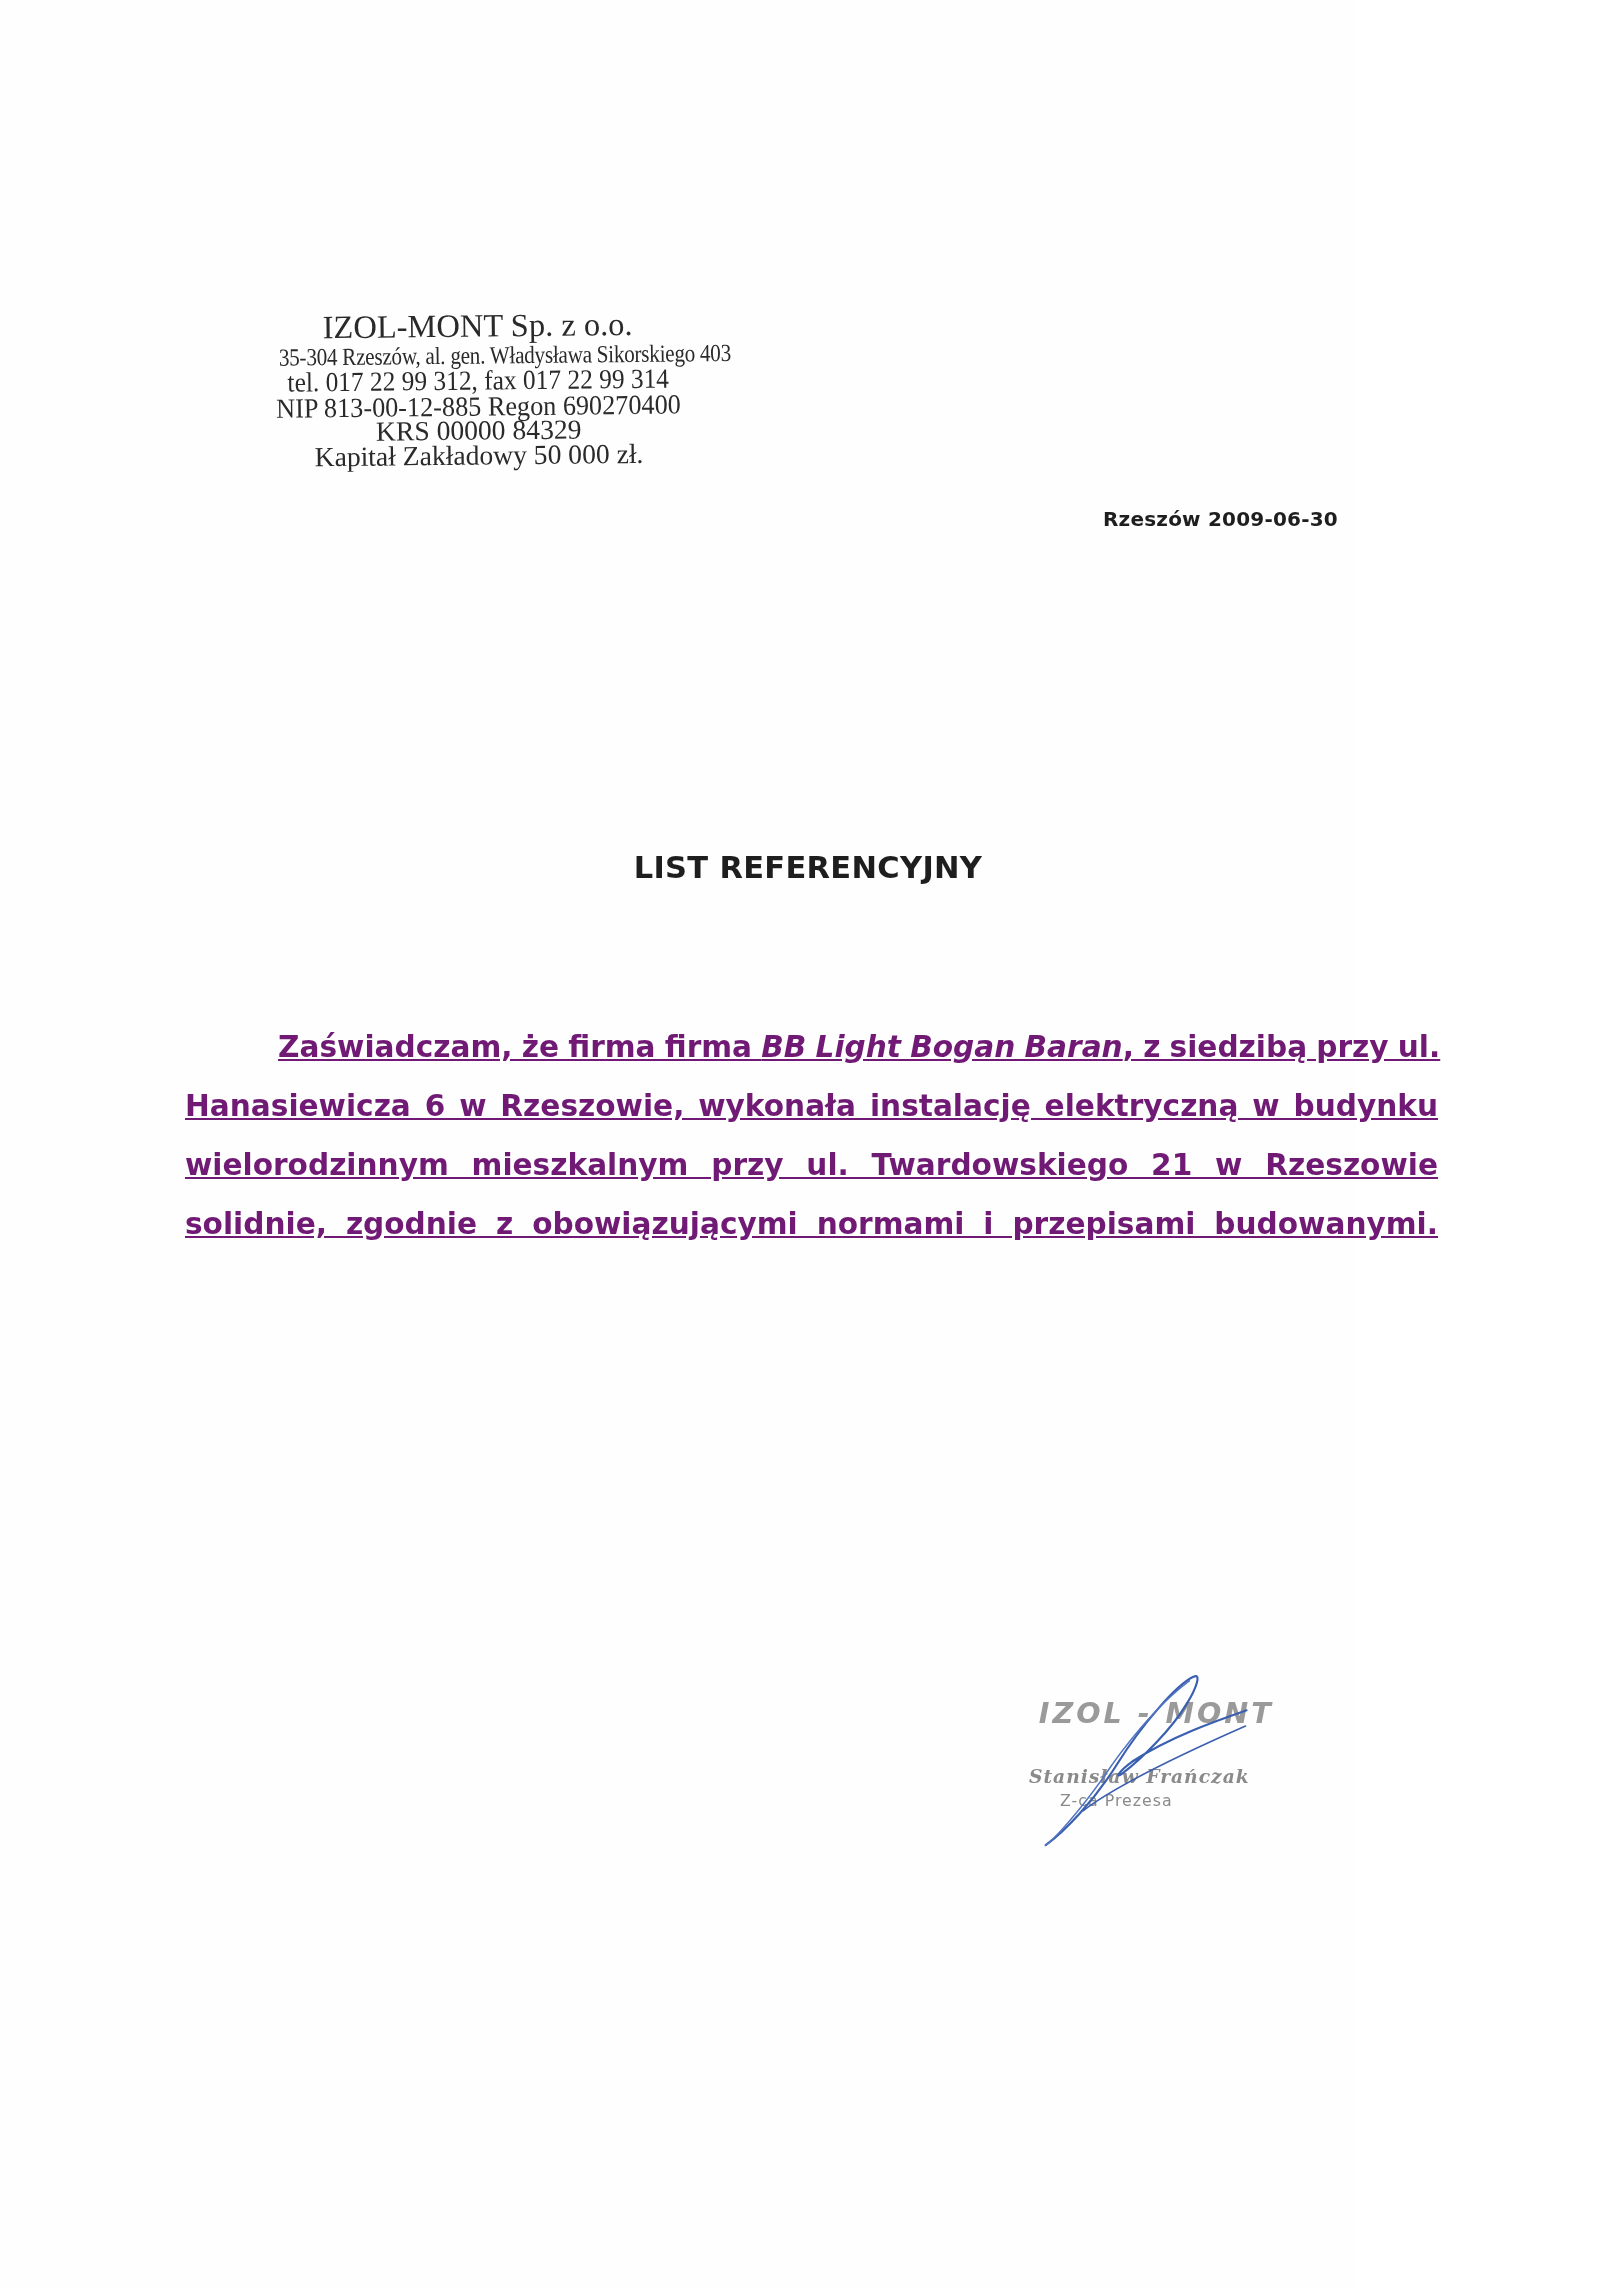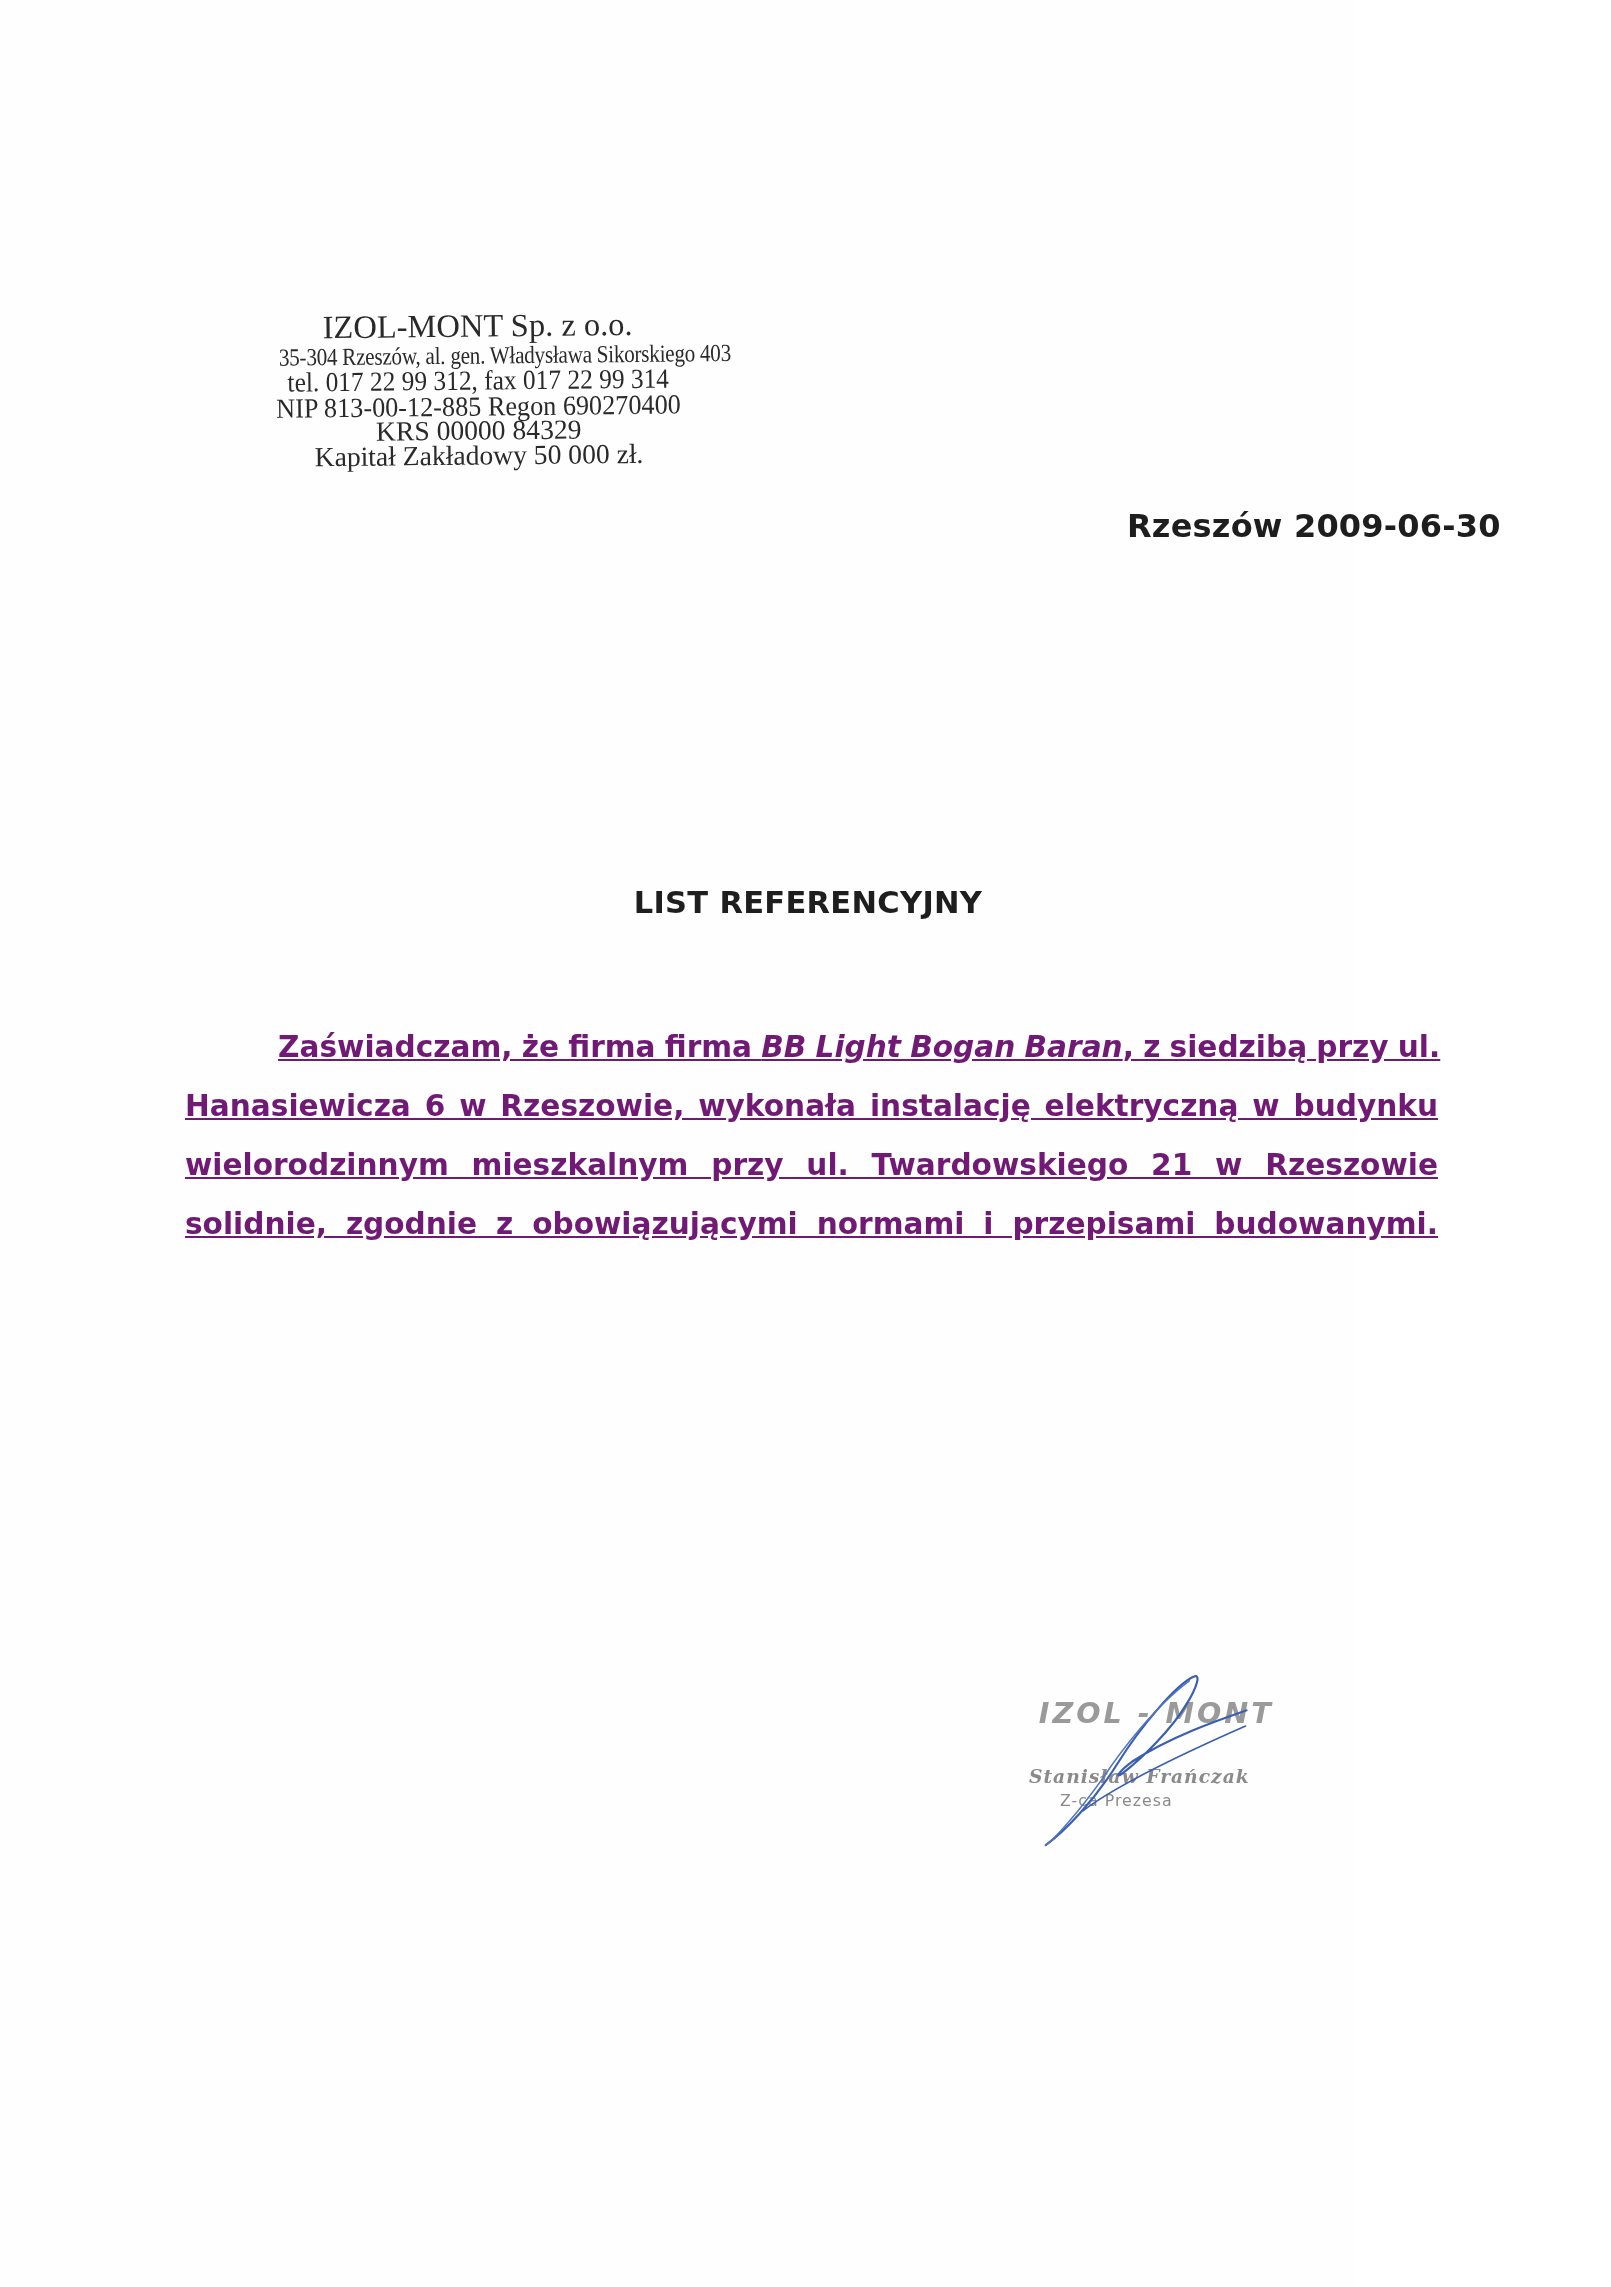--- a/index.html
+++ b/index.html
@@ -11,24 +11,24 @@
     font-family:"Liberation Serif", "DejaVu Serif", serif; color:#2a2a2a; text-align:center; }
   .lh-line { white-space:nowrap; line-height:25.6px; }
   .lh-company { font-size:32.5px; line-height:31.5px; }
   .lh-address { font-size:24.6px; transform:scaleX(0.86); transform-origin:center; letter-spacing:-0.3px; }
   .lh-phone { font-size:27.6px; transform:scaleX(0.92); transform-origin:center; }
   .lh-nip { font-size:27.6px; transform:scaleX(0.95); transform-origin:center; }
   .lh-krs { font-size:27.6px; line-height:24.6px; }
   .lh-capital { font-size:27.6px; line-height:23.6px; }
 
   .date { position:absolute; left:1103px; top:507px; font-family:"DejaVu Sans", sans-serif; font-weight:bold;
-    font-size:32px; color:#1e1e1e; white-space:nowrap; letter-spacing:0.2px;margin-left:24px; }
+    font-size:20px; color:#1e1e1e; white-space:nowrap; letter-spacing:0.2px; }
 
   .title { position:absolute; left:0; width:1612px; top:850px; text-align:center; font-family:"DejaVu Sans", sans-serif;
-    font-weight:bold; font-size:30.5px; color:#1e1e1e; letter-spacing:0.3px;margin-top:35px; }
+    font-weight:bold; font-size:30.5px; color:#1e1e1e; letter-spacing:0.3px; }
   .title span { display:inline-block; transform:translateX(2px); }
 
   .body { position:absolute; left:185px; top:1018px; width:1253px; font-family:"DejaVu Sans", sans-serif; font-weight:bold;
     font-size:29.6px; line-height:59px; color:#701a75;text-decoration:underline; }
   .line { display:block; text-align:justify; text-align-last:justify; white-space:nowrap; }
   .line.first { padding-left:93px; }
   .line.short { text-align-last:left; }
   .company-name { font-style:italic; }
 
   

